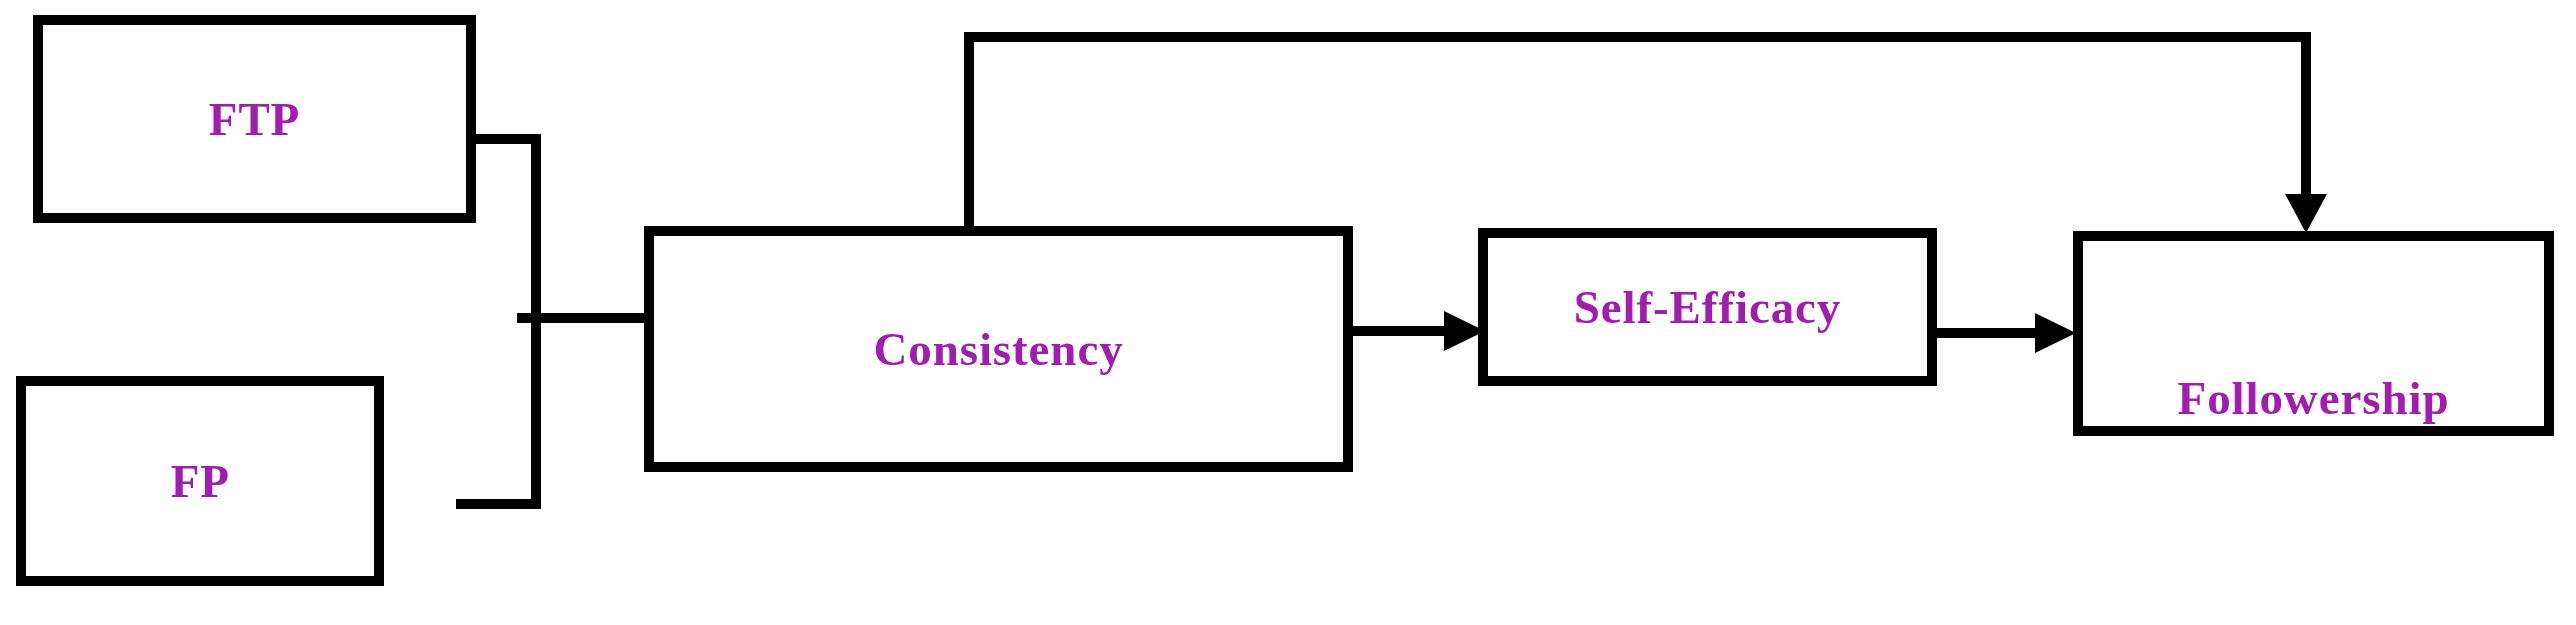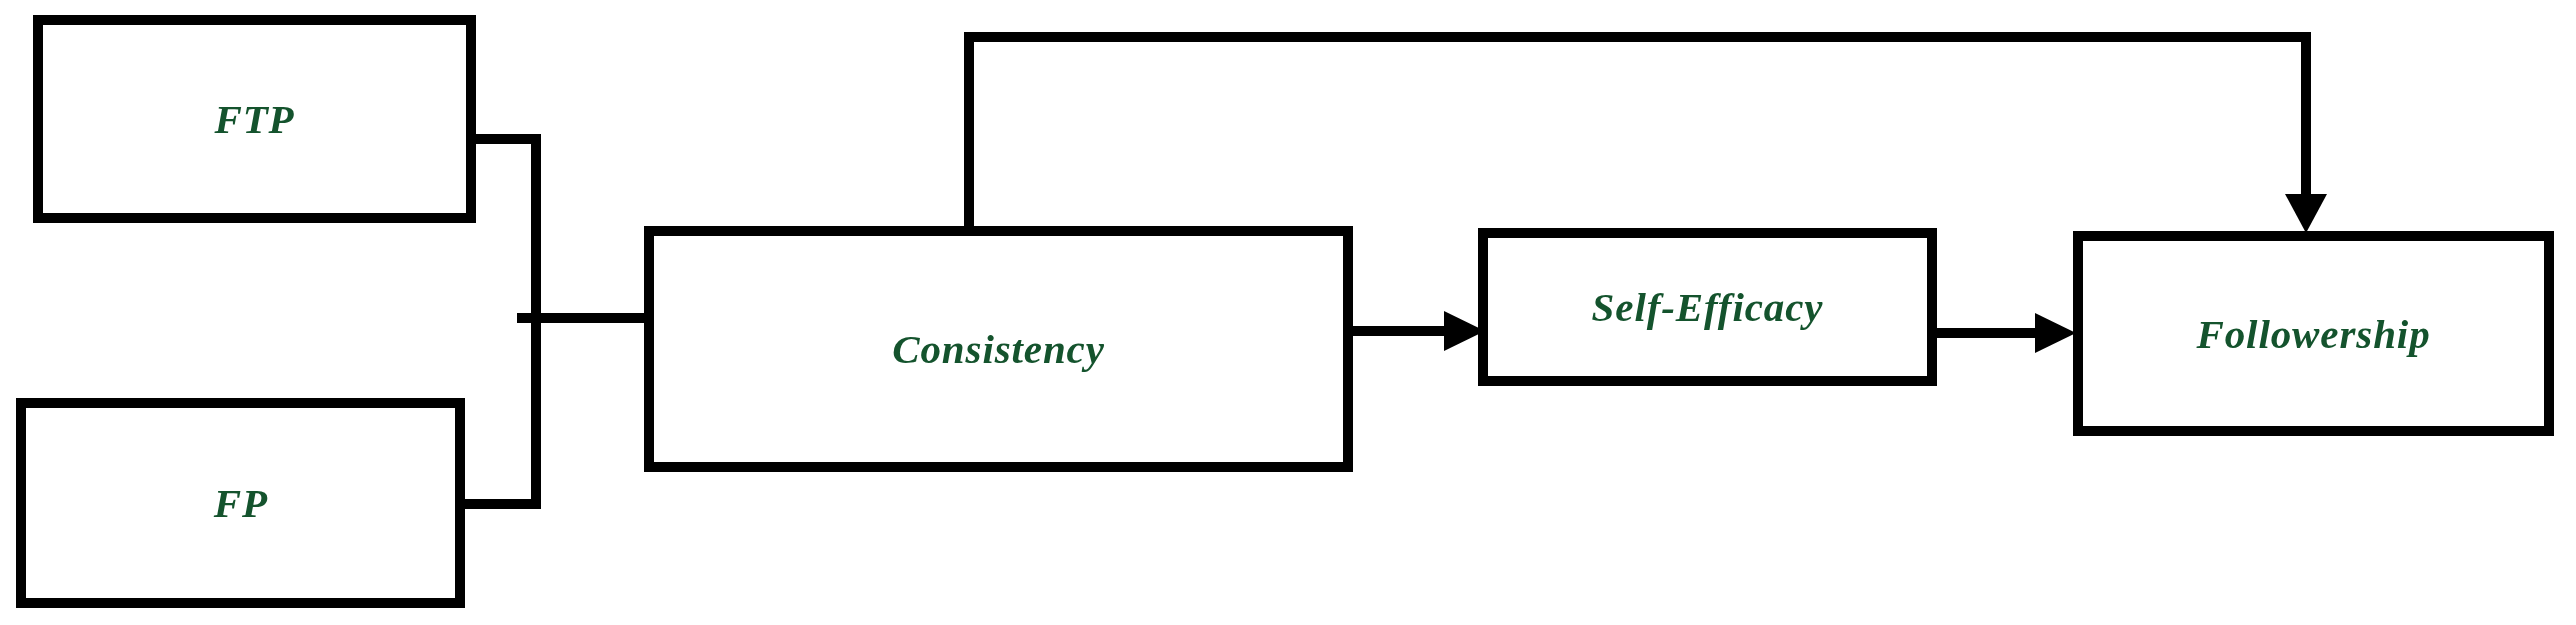--- a/index.html
+++ b/index.html
@@ -22,26 +22,25 @@
     background: #ffffff;
     display: flex;
     flex-direction: column;
     align-items: center;
     justify-content: center;
     row-gap: 52px;
     text-align: center;
   }
   .node .label {
     font-weight: bold;
-    font-size: 41px;
+    font-size: 47px;
     line-height: 56px;
-    color: #14532d;
+    color: #a21caf;
     letter-spacing: 0.9px;
     white-space: nowrap;
-    font-style: italic;
   }
   .edge {
     position: absolute;
     background: #000000;
   }
   .arrowhead-right {
     position: absolute;
     width: 0;
     height: 0;
     border-top: 20px solid transparent;
@@ -52,24 +51,24 @@
     position: absolute;
     width: 0;
     height: 0;
     border-left: 21px solid transparent;
     border-right: 21px solid transparent;
     border-top: 39px solid #000000;
   }
 
   
   #node-ftp           { left: 33px;   top: 15.4px;  width: 443px; height: 208px; }
-  #node-fp            { left: 16.3px;   top: 398px; width: 449px; height: 210px; }
+  #node-fp            { left: 16.3px;   top: 376px; width: 368px; height: 210px; }
   #node-consistency   { left: 644px;  top: 226px; width: 709px; height: 246px; }
   #node-self-efficacy { left: 1478px; top: 228px; width: 459px; height: 158px; }
-  #node-followership  { left: 2073px; top: 231px; width: 481px; height: 205px; }
+  #node-followership  { left: 2073px; top: 231px; width: 481px; height: 205px; justify-content: flex-end; }
 
   
   #edge-ftp-stub        { left: 466px;  top: 134px; width: 74px;   height: 10px; }
   #edge-fp-stub         { left: 456px;  top: 499px; width: 85px;   height: 10px; }
   #edge-junction-vert   { left: 531px;  top: 134px; width: 10px;   height: 375px; }
   #edge-junction-main   { left: 517px;  top: 313px; width: 127px;  height: 10px; }
   #edge-direct-riser    { left: 964px; top: 32px;  width: 10px;   height: 194px; }
   #edge-direct-top      { left: 964px; top: 32px;  width: 1347px; height: 10px; }
   #edge-direct-drop     { left: 2301px; top: 32px;  width: 10px;   height: 165px; }
   #head-direct-down     { left: 2285px; top: 194px; }

